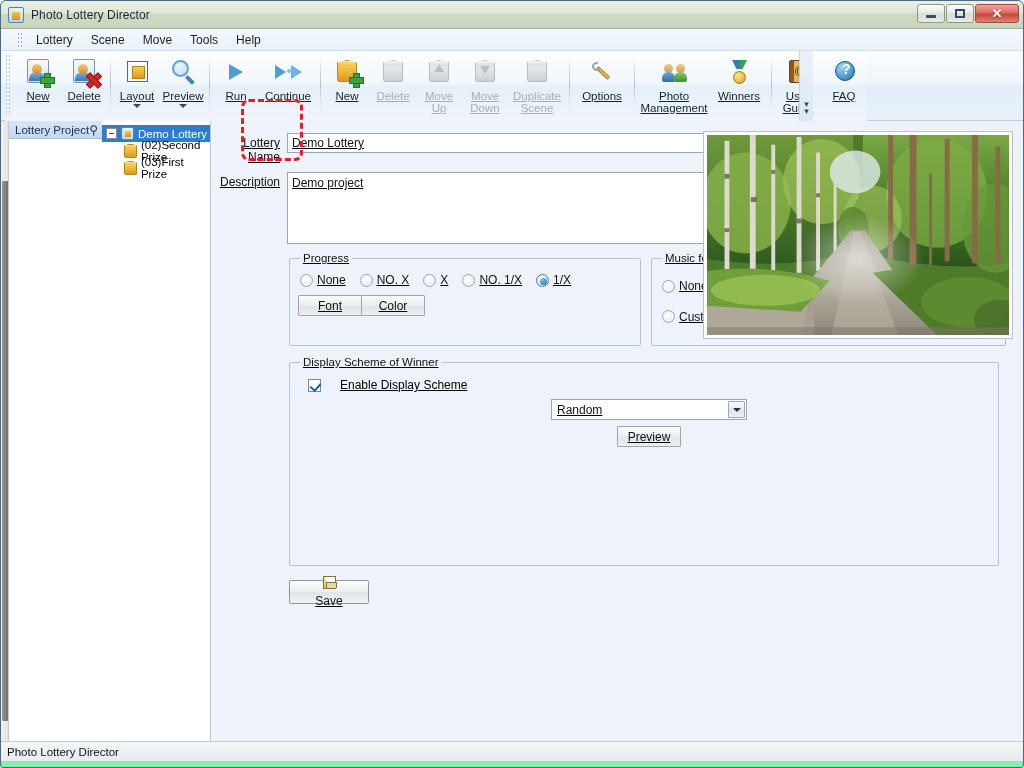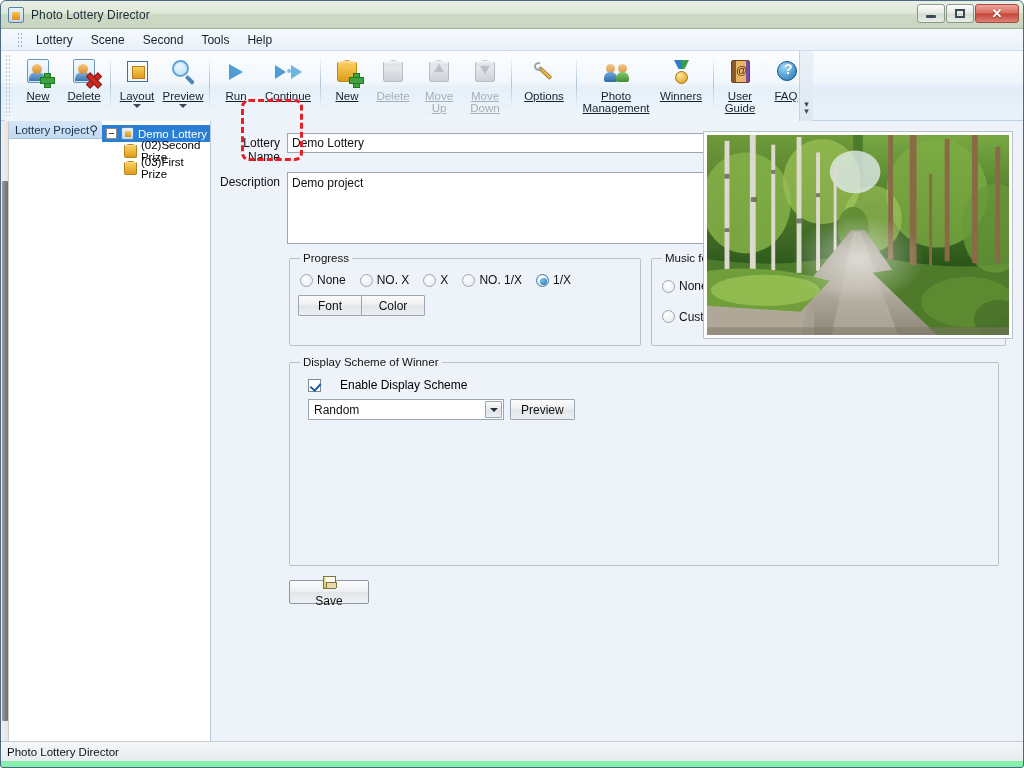--- a/index.html
+++ b/index.html
@@ -244,21 +244,21 @@
   .ti-cube { width: 13px; height: 14px; margin-right: 4px; flex:0 0 auto; position: relative; }
   .ti-cube .t { position:absolute; left:0; top:0; width:13px; height:5px;
     background: linear-gradient(#ffe08a,#f0bd49); border:1px solid #b3851a;
     clip-path: polygon(50% 0, 100% 40%, 100% 100%, 0 100%, 0 40%); }
   .ti-cube .b { position:absolute; left:0; top:4px; width:13px; height:10px;
     background: linear-gradient(#f6c855,#de9b1a); border:1px solid #b3851a; border-top:none; border-radius:0 0 2px 2px; }
   .tree-indent { padding-left: 22px; }
 
   
   .content {
-    flex: 1; background: #eef3f9; position: relative; padding: 12px 12px 0 8px;
+    flex: 1; background: #eef3f9; position: relative; padding: 12px 12px 0 8px; text-decoration: underline;
   }
 
   .field-row { display: flex; align-items: flex-start; margin-bottom: 8px; }
   .field-label {
     width: 68px; text-align: right; padding-right: 7px; padding-top: 3px;
     font-size: 12px; color: #111;
   }
   .txtinput {
     flex: 1; height: 20px; border: 1px solid #9aa7b3; background: #fff;
     padding: 2px 4px; font-size: 12px; font-family: "Liberation Sans", sans-serif; color: #111;
@@ -327,21 +327,21 @@
 
   .chk-row { display:flex; align-items:center; gap:19px; padding: 6px 0 7px 10px; }
   .chk {
     width: 13px; height: 13px; border: 1px solid #7b8a97; background: #fff;
     position: relative; flex: 0 0 auto;
   }
   .chk.on:after {
     content:""; position:absolute; left:3px; top:1px; width:5px; height:8px;
     border: solid #1b5fa8; border-width: 0 2px 2px 0; transform: rotate(42deg);
   }
-  .scheme-row { display:flex; align-items:center; gap:6px; padding-left: 10px; }
+  .scheme-row { display:flex; align-items:center; gap:6px; padding-left: 10px; flex-direction: column; }
 
   .photo-frame {
     position: absolute; right: 10px; top: 10px; width: 310px; height: 208px;
     border: 1px solid #b6c2cd; background: #fff; padding: 3px; overflow: hidden;
   }
   .photo { width: 100%; height: 100%; display:block; }
 
   .save-wrap { margin-top: 14px; margin-left: 70px; }
   .btn-save {
     width: 80px; height: 24px; border: 1px solid #8a98a5; border-radius: 2px;
@@ -381,21 +381,21 @@
       <div class="winbtn close">
         <div class="glyph-close">✕</div>
       </div>
     </div>
   </div>
 
   <div class="menubar">
     <div class="grip"></div>
     <div class="menuitem">Lottery</div>
     <div class="menuitem">Scene</div>
-    <div class="menuitem">Second</div>
+    <div class="menuitem">Move</div>
     <div class="menuitem">Tools</div>
     <div class="menuitem">Help</div>
   </div>
 
   <div class="toolbar">
     <div class="tb-band">
       <div class="tb-grip"></div>
 
       <div class="tbbtn">
         <div class="ic">
@@ -487,20 +487,29 @@
         <div class="ic">
           <div class="ic-cube gray">
               <div class="top"></div>
               <div class="body"></div>
             </div>
             <div class="ic-arrow-dn"></div>
         </div>
         <div class="lbl">Move Down</div>
       </div>
 
+      <div class="tbbtn wide disabled">
+        <div class="ic">
+          <div class="ic-cube gray">
+              <div class="top"></div>
+              <div class="body"></div>
+            </div>
+        </div>
+        <div class="lbl">Duplicate Scene</div>
+      </div>
 
       <div class="tb-sep"></div>
 
       <div class="tbbtn wide">
         <div class="ic">
           <div class="ic-wrench">
               <div class="h"></div>
               <div class="k"></div>
             </div>
         </div>

